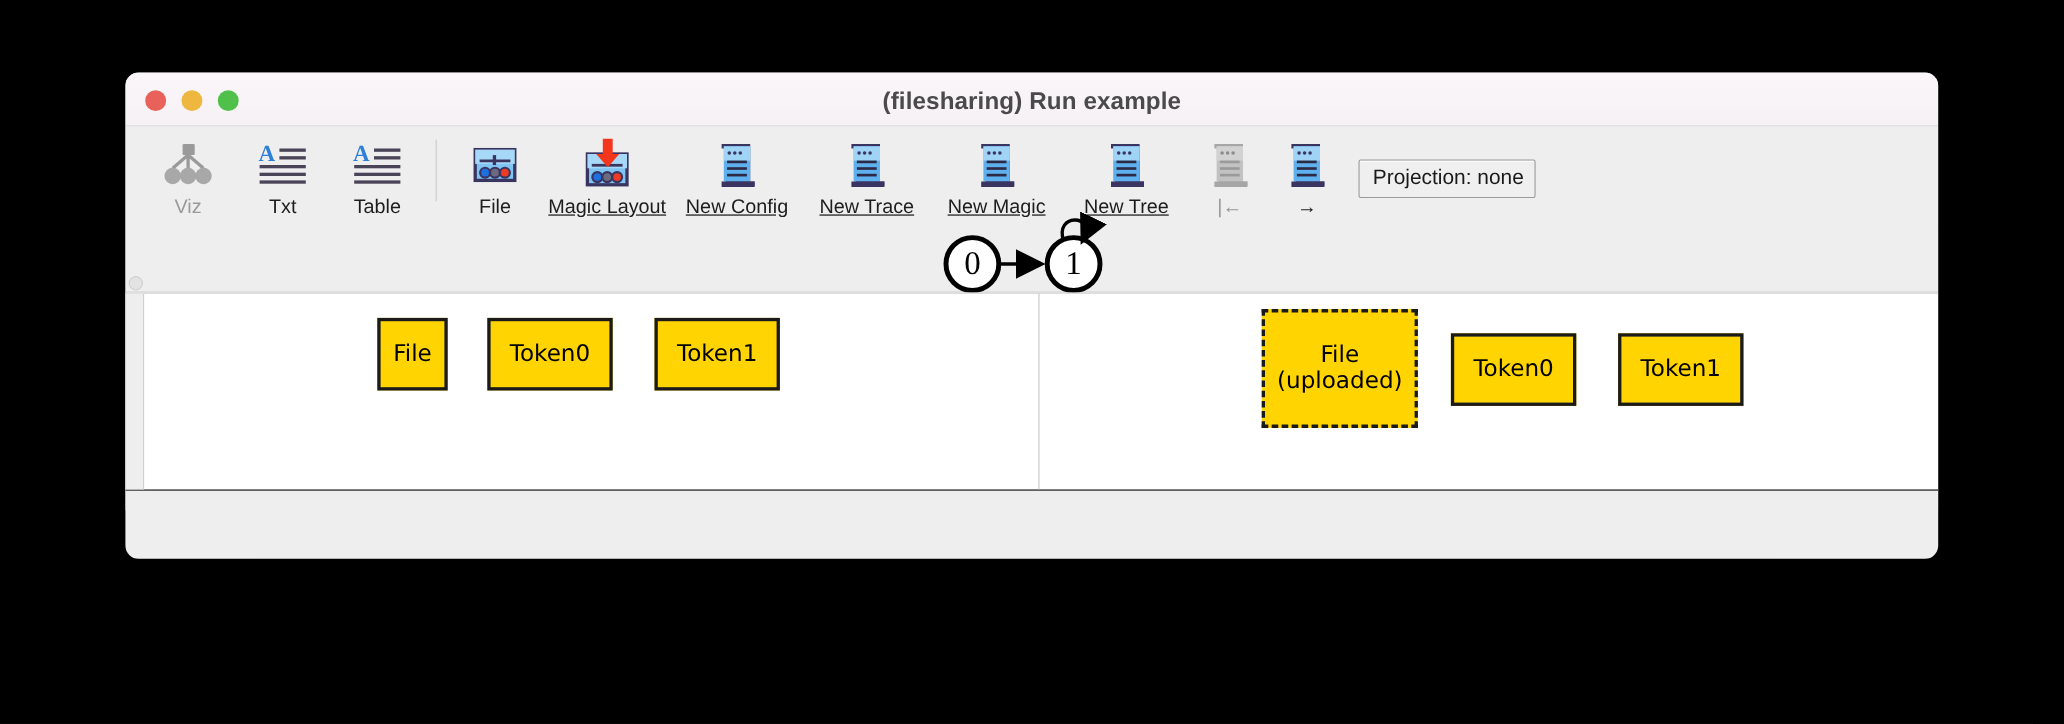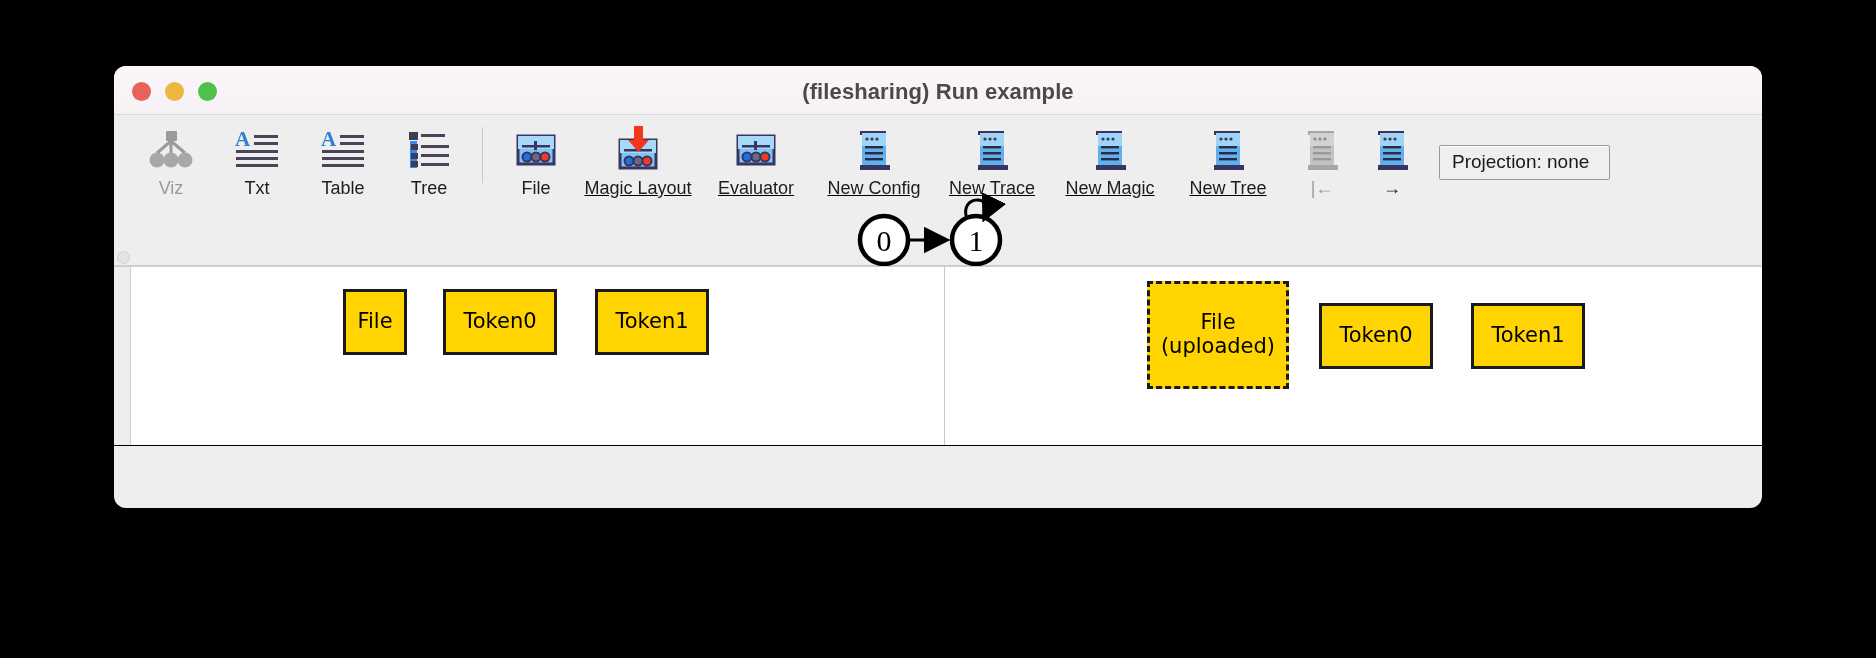--- a/index.html
+++ b/index.html
@@ -71,21 +71,21 @@
     width: 1px; height: 56px; background: #c9c9c9;
     margin: 6px 10px 0 10px; align-self: flex-start;
   }
 
   
   .projection {
     margin-left: 12px; margin-top: 24px;
     background: #efefef;
     border: 1px solid #9a9a9a;
     border-radius: 2px;
-    padding: 5px 20px 6px 12px;
+    padding: 5px 10px 6px 12px;
     font-size: 19px; color: #1a1a1a;
     white-space: nowrap;
     box-shadow: inset 0 1px 0 #ffffff;
   }
 
   
   .graphstrip {
     position: relative;
     height: 58px;
     background: #eeeeee;
@@ -188,36 +188,20 @@
             <rect x="20" y="6" width="24" height="3" fill="#4a4458"></rect>
             <rect x="20" y="13" width="24" height="3" fill="#4a4458"></rect>
             <rect x="2" y="21" width="42" height="3" fill="#4a4458"></rect>
             <rect x="2" y="28" width="42" height="3" fill="#4a4458"></rect>
             <rect x="2" y="35" width="42" height="3" fill="#4a4458"></rect>
           </svg>
         </span>
         <span class="tlabel">Table</span>
       </div>
 
-      <div class="tool">
-        <span class="glyph">
-          <svg width="46" height="42" viewBox="0 0 46 42">
-            <rect x="3" y="3" width="9" height="8" fill="#3f3b55"></rect>
-            <rect x="4" y="12" width="7" height="27" fill="#2f8ef0"></rect>
-            <rect x="5" y="15" width="7" height="6" fill="#3f3b55"></rect>
-            <rect x="5" y="24" width="7" height="6" fill="#3f3b55"></rect>
-            <rect x="5" y="32" width="7" height="6" fill="#3f3b55"></rect>
-            <rect x="15" y="5" width="24" height="3" fill="#4a4458"></rect>
-            <rect x="15" y="16" width="28" height="3" fill="#4a4458"></rect>
-            <rect x="15" y="25" width="28" height="3" fill="#4a4458"></rect>
-            <rect x="15" y="34" width="28" height="3" fill="#4a4458"></rect>
-          </svg>
-        </span>
-        <span class="tlabel">Tree</span>
-      </div>
 
       <div class="tsep"></div>
 
       <div class="tool">
         <span class="glyph">
           <svg width="44" height="40" viewBox="0 0 44 40">
             <rect x="4" y="6" width="36" height="28" fill="#7fc4f2" stroke="#3a3560" stroke-width="3"></rect>
             <rect x="4" y="6" width="36" height="13" fill="#a8d8f7"></rect>
             <rect x="8" y="15" width="28" height="2.5" fill="#3a3560"></rect>
             <rect x="20" y="11" width="3" height="9" fill="#3a3560"></rect>
@@ -237,34 +221,20 @@
             <rect x="10" y="23" width="28" height="2.5" fill="#3a3560"></rect>
             <circle cx="15" cy="35" r="4.5" fill="#1f6fe0" stroke="#3a3560" stroke-width="2"></circle>
             <circle cx="24" cy="35" r="4.5" fill="#6d6a80" stroke="#3a3560" stroke-width="2"></circle>
             <circle cx="33" cy="35" r="4.5" fill="#f03b24" stroke="#3a3560" stroke-width="2"></circle>
             <path d="M20 0 h9 v14 h6 l-10.5 12 L14 14 h6 z" fill="#f4361c"></path>
           </svg>
         </span>
         <span class="tlabel">Magic Layout</span>
       </div>
 
-      <div class="tool wide">
-        <span class="glyph">
-          <svg width="44" height="40" viewBox="0 0 44 40">
-            <rect x="4" y="6" width="36" height="28" fill="#7fc4f2" stroke="#3a3560" stroke-width="3"></rect>
-            <rect x="4" y="6" width="36" height="13" fill="#a8d8f7"></rect>
-            <rect x="8" y="15" width="28" height="2.5" fill="#3a3560"></rect>
-            <rect x="20" y="11" width="3" height="9" fill="#3a3560"></rect>
-            <circle cx="13" cy="27" r="4.5" fill="#1f6fe0" stroke="#3a3560" stroke-width="2"></circle>
-            <circle cx="22" cy="27" r="4.5" fill="#6d6a80" stroke="#3a3560" stroke-width="2"></circle>
-            <circle cx="31" cy="27" r="4.5" fill="#f03b24" stroke="#3a3560" stroke-width="2"></circle>
-          </svg>
-        </span>
-        <span class="tlabel">Evaluator</span>
-      </div>
 
       <div class="tool wide">
         <span class="glyph">
           <svg width="40" height="46" viewBox="0 0 40 46">
             <path d="M6 4 h26 v34 h4 v4 H10 v-34 H6 z" fill="#3a3560"></path>
             <rect x="8" y="6" width="24" height="32" fill="#5fb0ee"></rect>
             <rect x="8" y="6" width="24" height="13" fill="#9fd4f7"></rect>
             <circle cx="13" cy="12" r="1.6" fill="#3a3560"></circle>
             <circle cx="18" cy="12" r="1.6" fill="#3a3560"></circle>
             <circle cx="23" cy="12" r="1.6" fill="#3a3560"></circle>

